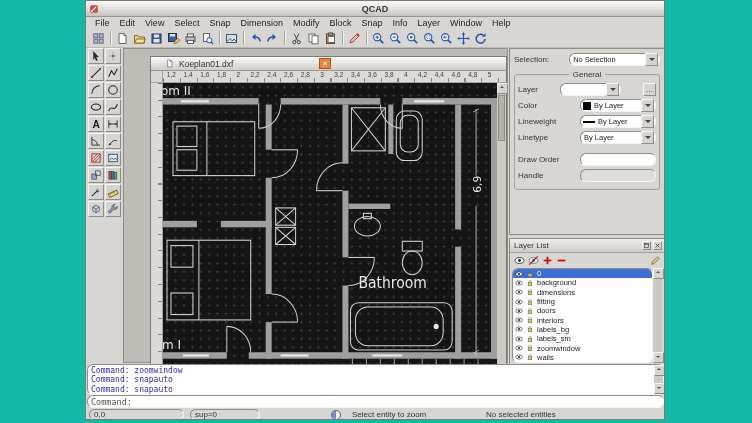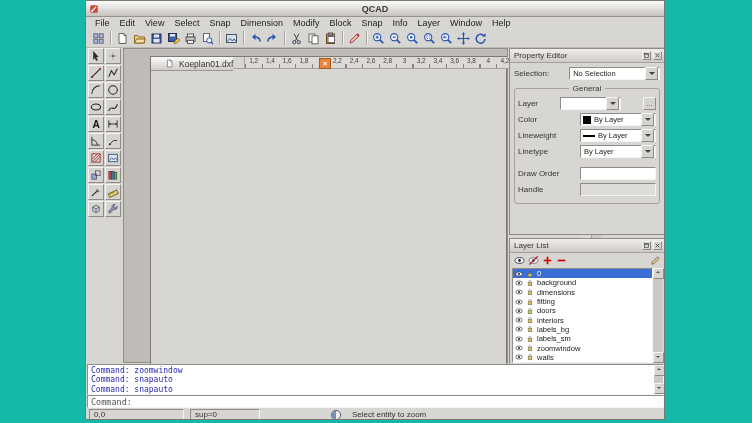--- a/index.html
+++ b/index.html
@@ -5,21 +5,21 @@
   html,body{margin:0;padding:0;background:#000;}
   #stage{position:relative;width:752px;height:423px;background:#14b8a6;overflow:hidden;
          font-family:"Liberation Sans",sans-serif;-webkit-font-smoothing:antialiased;}
   #app{position:absolute;left:85px;top:0;width:580px;height:420px;background:#d8d6d2;
        border:1px solid #7a7874;box-sizing:border-box;overflow:hidden;}
 
   
   .raised{border-top:1px solid #f6f5f3;border-left:1px solid #f6f5f3;
           border-bottom:1px solid #8f8c88;border-right:1px solid #8f8c88;}
   .sunken{border-top:1px solid #8f8c88;border-left:1px solid #8f8c88;
-          border-bottom:1px solid #f6f5f3;border-right:1px solid #f6f5f3;}
+          border-bottom:1px solid #f6f5f3;border-right:1px solid #f6f5f3;border-radius:6px;}
 
   .icon{display:inline-block;width:13px;height:13px;line-height:0;}
   .icon svg{display:block;}
 
   
   .titlebar{position:absolute;left:0;top:0;width:100%;height:15px;
     background:linear-gradient(#fbfbfa,#c7c4c0);border-bottom:1px solid #979490;
     display:flex;align-items:center;}
   .titlebar .app-ic{width:10px;height:10px;margin-left:3px;}
   .titlebar .title{position:absolute;left:0;right:0;text-align:center;
@@ -43,21 +43,21 @@
   .tool{width:16px;height:16px;background:#d6d4d0;display:flex;align-items:center;
     justify-content:center;padding:0;margin:0;}
   .tool .icon{width:12px;height:12px;}
 
   
   .mdi{position:absolute;left:37px;top:47px;width:385px;height:315px;background:#bfbcb8;
     border:1px solid #918e8a;box-sizing:border-box;}
 
   
   .child{position:absolute;left:26px;top:7px;width:357px;height:332px;background:#d8d6d2;
-    border:1px solid #7d7a76;box-sizing:border-box;display:flex;flex-direction:row;}
+    border:1px solid #7d7a76;box-sizing:border-box;display:flex;flex-direction:column;}
   .child-title{height:13px;background:linear-gradient(#fafaf9,#d0cdc8);
     border-bottom:1px solid #9a9793;display:flex;align-items:center;position:relative;}
   .child-title .icon{width:9px;height:9px;margin-left:14px;}
   .child-title-text{font-size:8.5px;color:#333;margin-left:5px;}
   .child-close{position:absolute;left:168px;top:1px;width:12px;height:11px;
     background:#e8843c;border:1px solid #a85a18;color:#fff;font-size:8px;line-height:9px;
     text-align:center;padding:0;font-weight:bold;}
   .ruler-row{height:12px;display:flex;}
   .ruler-corner{width:12px;height:12px;background:#d8d6d2;border-right:1px solid #a5a29e;
     border-bottom:1px solid #a5a29e;box-sizing:border-box;}
@@ -683,38 +683,20 @@
             <div class="sb-btn raised lft"></div>
             <div class="thumbh"></div>
             <div style="flex:1"></div>
             <div class="sb-btn raised rgt"></div>
           </div>
         </div>
       </div>
     </div>
 
     <div class="panel pe">
-      <div class="panel-hdr">
-        <span class="ptitle">Property Editor</span>
-        <button class="phbtn raised">
-            <span class="icon">
-              <svg viewBox="0 0 13 13" width="100%" height="100%">
-                <rect x="2.5" y="2.5" width="8" height="8" fill="none" stroke="#444" stroke-width="1.2"></rect>
-                <path d="M2.5 4.5h8" stroke="#444" stroke-width="1.2"></path>
-              </svg>
-            </span>
-          </button>
-        <button class="phbtn raised">
-            <span class="icon">
-              <svg viewBox="0 0 13 13" width="100%" height="100%">
-                <path d="M3 3l7 7M10 3l-7 7" stroke="#444" stroke-width="1.5"></path>
-              </svg>
-            </span>
-          </button>
-      </div>
       <div class="pe-body">
         <div class="row">
           <span class="lbl">Selection:</span>
           <div class="combo sunken w92">
             <span class="ctext">No Selection</span>
             <span class="carrow raised"></span>
           </div>
         </div>
         <div class="groupbox">
           <div class="group-title"><span>General</span></div>
@@ -1031,16 +1013,17 @@
       <div class="scell sunken" style="width:95px">0,0</div>
       <div class="scell sunken" style="width:70px">sup=0</div>
       <div style="width:58px"></div>
       <span class="icon sball">
           <svg viewBox="0 0 13 13" width="100%" height="100%">
             <circle cx="6.5" cy="6.5" r="5" fill="#e9edf5" stroke="#556"></circle>
             <path d="M6.5 1.5a5 5 0 0 0 0 10z" fill="#7a8fb8"></path>
           </svg>
         </span>
       <div class="scell" style="width:128px">Select entity to zoom</div>
+      <div class="scell" style="width:140px">No selected entities</div>
     </div>
 
   </div>
 </div>
 
 </body></html>

